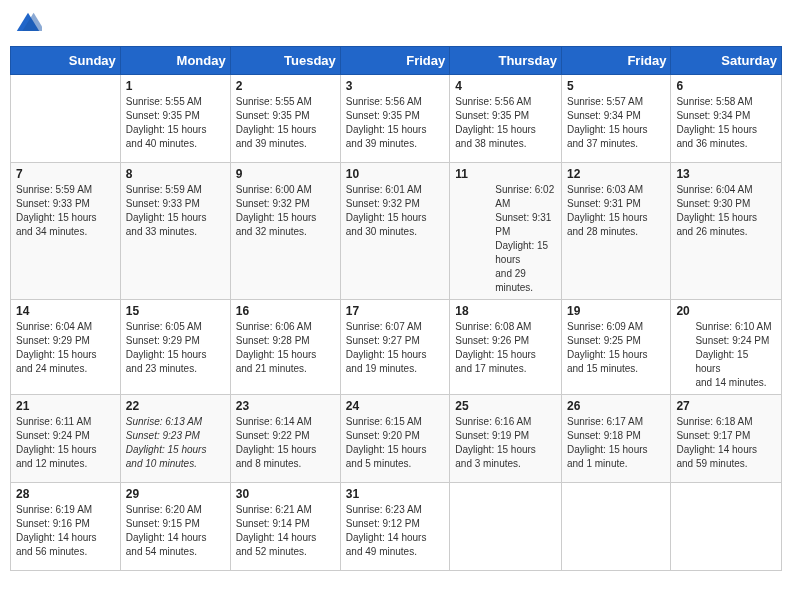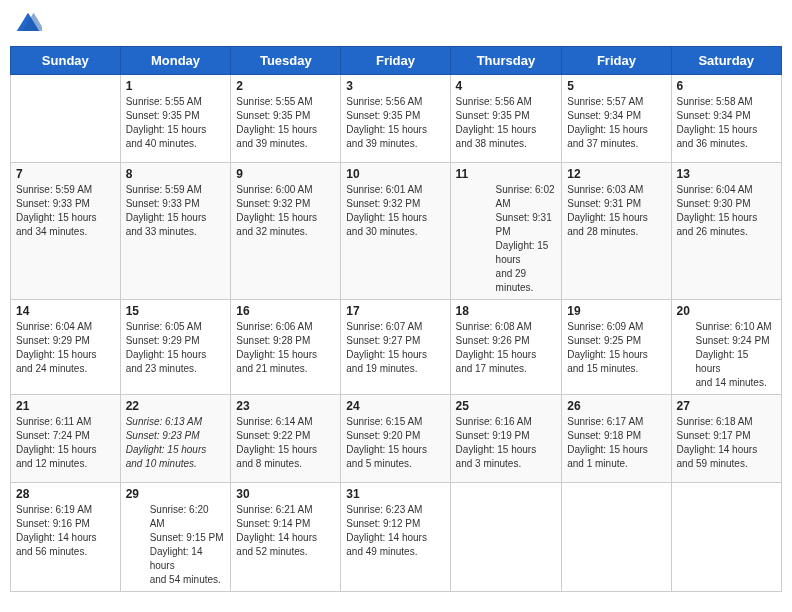--- a/index.html
+++ b/index.html
@@ -52,21 +52,21 @@
       width: 100%;
       border-collapse: collapse;
       border: 1px solid #ccc;
     }
     .calendar th {
       background-color: #2166c9;
       color: #fff;
       font-size: 13px;
       font-weight: bold;
       padding: 6px 4px;
-      text-align: center;
+      text-align: right;
       border: 1px solid #1a55aa;
     }
     .calendar td {
       vertical-align: top;
       border: 1px solid #ccc;
       padding: 4px 5px;
       font-size: 10px;
       color: #333;
       width: 113px;
       height: 88px;
@@ -266,21 +266,21 @@
           <div class="day-info" style="white-space: pre-line; margin-left: 19px;">Sunrise: 6:10 AM
 Sunset: 9:24 PM
 Daylight: 15 hours
 and 14 minutes.</div>
         </td>
       </tr>
       <tr>
         <td>
           <div class="day-number">21</div>
           <div class="day-info" style="white-space: pre-line;">Sunrise: 6:11 AM
-Sunset: 7:24 PM
+Sunset: 9:24 PM
 Daylight: 15 hours
 and 12 minutes.</div>
         </td>
         <td>
           <div class="day-number">22</div>
           <div class="day-info" style="white-space: pre-line; font-style: italic;">Sunrise: 6:13 AM
 Sunset: 9:23 PM
 Daylight: 15 hours
 and 10 minutes.</div>
         </td>
@@ -323,21 +323,21 @@
       <tr>
         <td>
           <div class="day-number">28</div>
           <div class="day-info" style="white-space: pre-line;">Sunrise: 6:19 AM
 Sunset: 9:16 PM
 Daylight: 14 hours
 and 56 minutes.</div>
         </td>
         <td>
           <div class="day-number">29</div>
-          <div class="day-info" style="white-space: pre-line; margin-left: 24px;">Sunrise: 6:20 AM
+          <div class="day-info" style="white-space: pre-line;">Sunrise: 6:20 AM
 Sunset: 9:15 PM
 Daylight: 14 hours
 and 54 minutes.</div>
         </td>
         <td>
           <div class="day-number">30</div>
           <div class="day-info" style="white-space: pre-line;">Sunrise: 6:21 AM
 Sunset: 9:14 PM
 Daylight: 14 hours
 and 52 minutes.</div>

